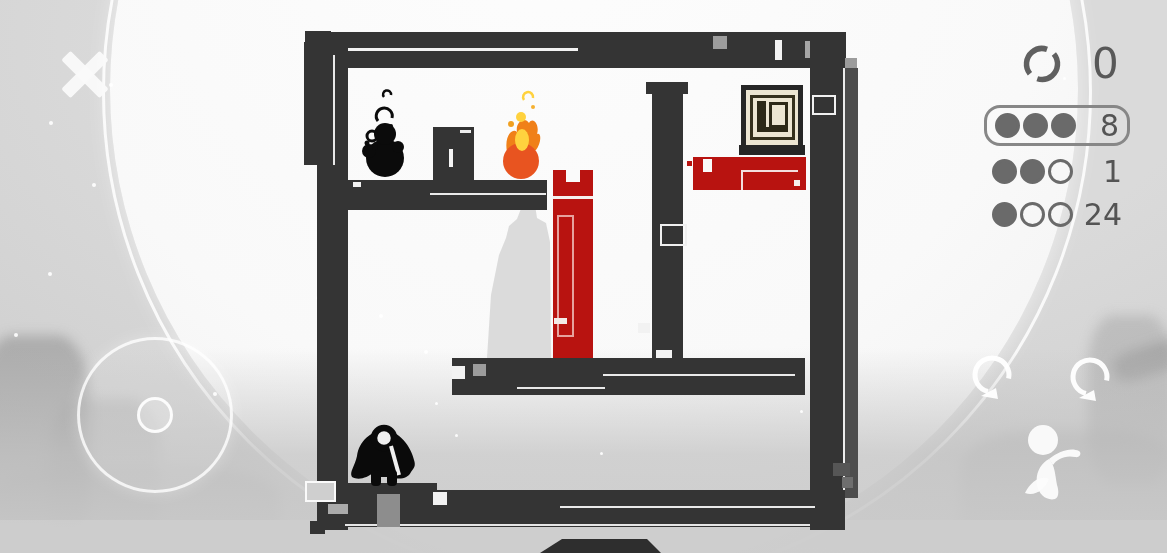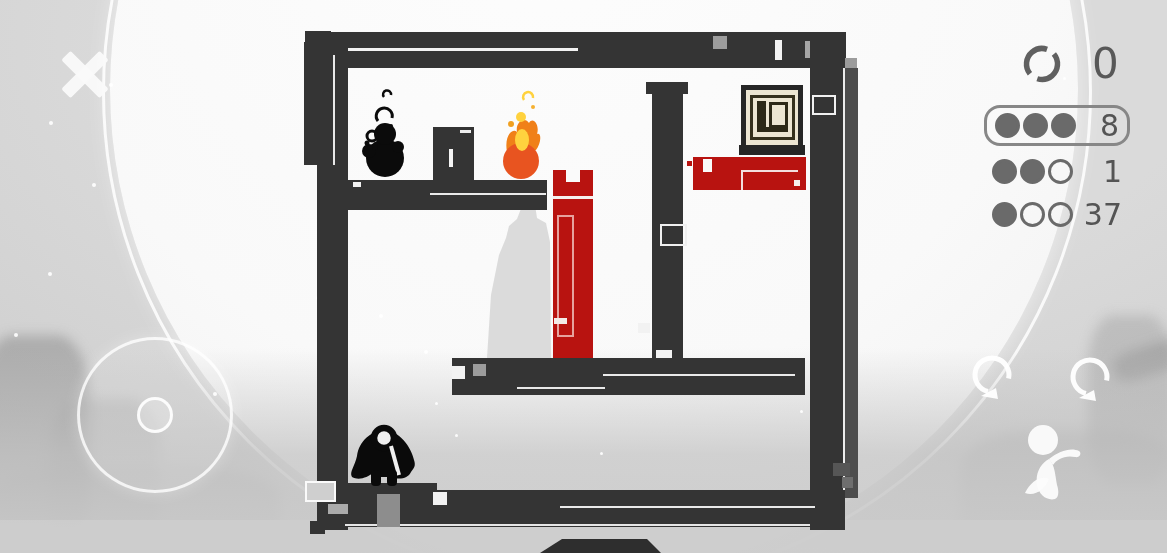--- a/index.html
+++ b/index.html
@@ -216,21 +216,21 @@
           <span class="dot"></span>
         </div>
       <span class="score-val">1</span>
     </div>
     <div class="score-row">
       <div class="dots">
           <span class="dot filled"></span>
           <span class="dot"></span>
           <span class="dot"></span>
         </div>
-      <span class="score-val">37</span>
+      <span class="score-val">24</span>
     </div>
   </div>
 
   <div class="joystick">
     <div class="joyknob"></div>
   </div>
 
   <svg class="ctrl-btn" style="left:966px;top:349px;" width="52" height="52" viewBox="-26 -26 52 52">
     <g>
       <circle r="17" fill="none" stroke="rgba(255,255,255,.95)" stroke-width="5" stroke-dasharray="79 28" transform="rotate(104)"></circle>

